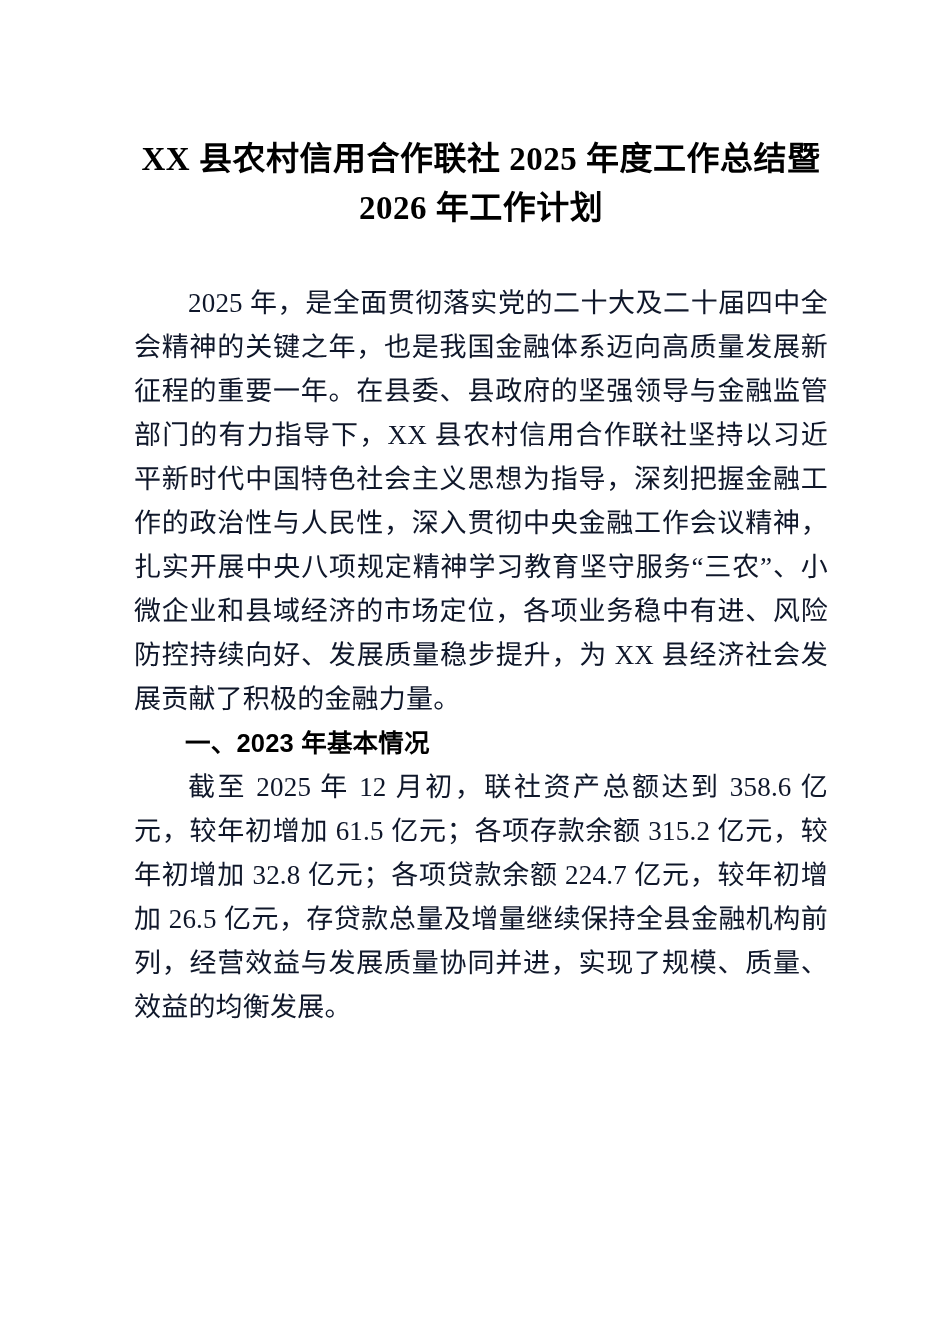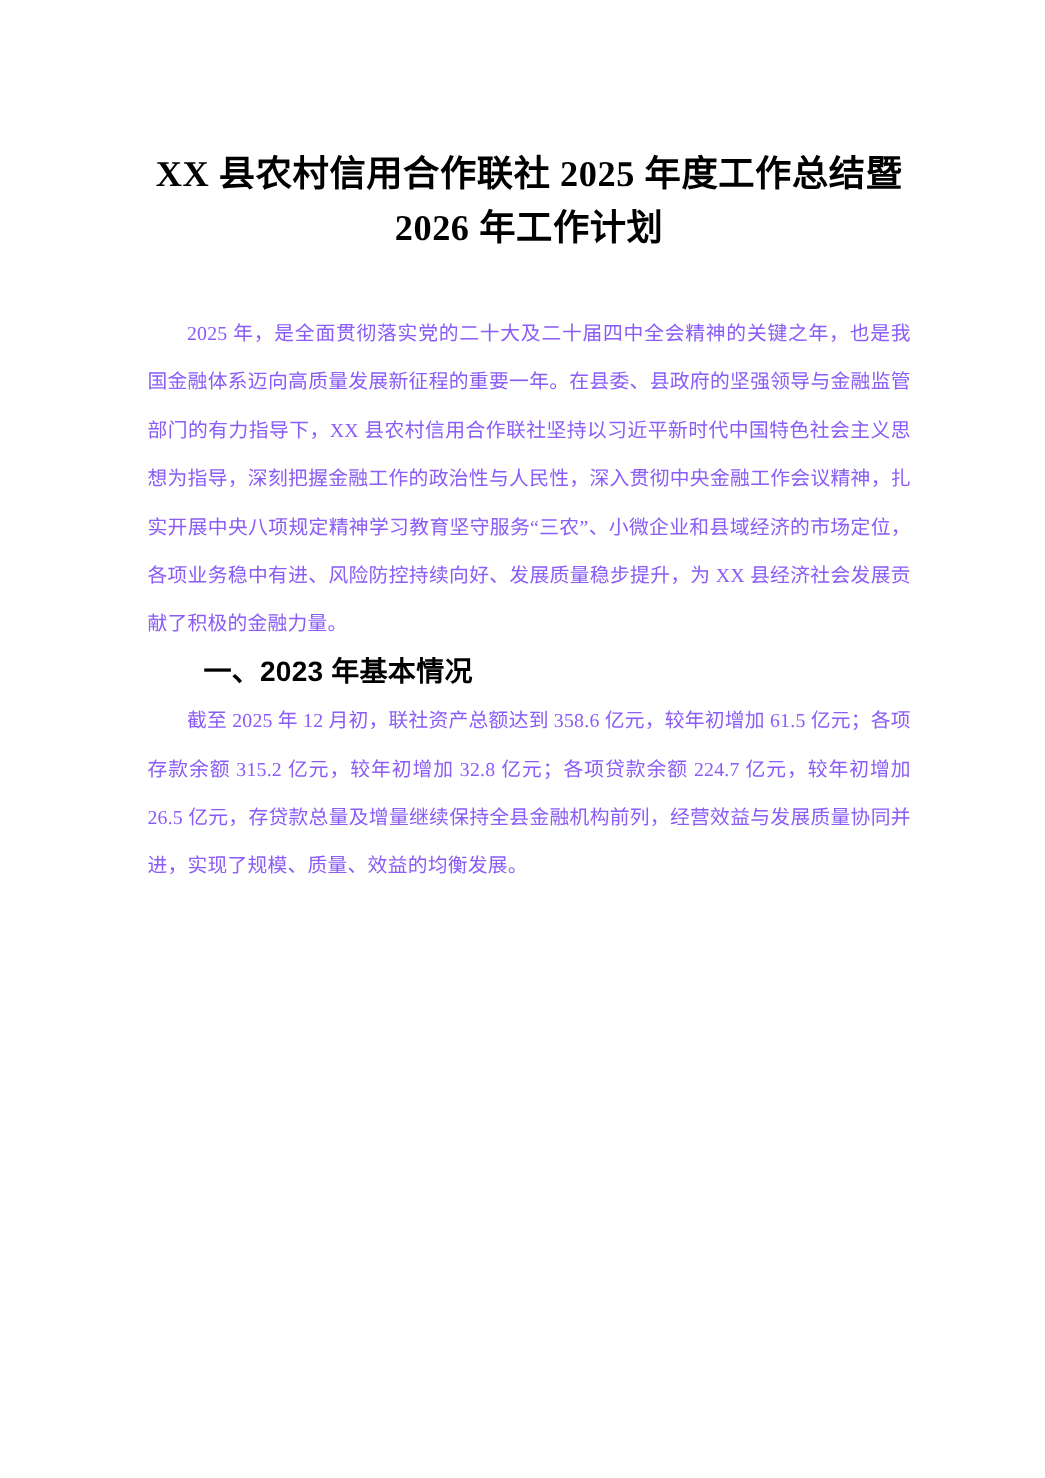--- a/index.html
+++ b/index.html
@@ -34,23 +34,23 @@
     text-align: center;
     color: #000000;
     margin: 0;
     padding-top: 135px;
     letter-spacing: 0.5px;
   }
 
   
   .para {
     font-family: "Liberation Serif", "DejaVu Serif", serif;
-    font-size: 18px;
+    font-size: 27px;
     line-height: 44px;
-    color: #8b5cf6;
+    color: #0f172a;
     text-align: justify;
     text-justify: inter-ideograph;
     text-indent: 2em;
     margin: 0;
     letter-spacing: 0.2px;
   }
   .para.first-body {
     margin-top: 48px;
   }
   .para.tight {

